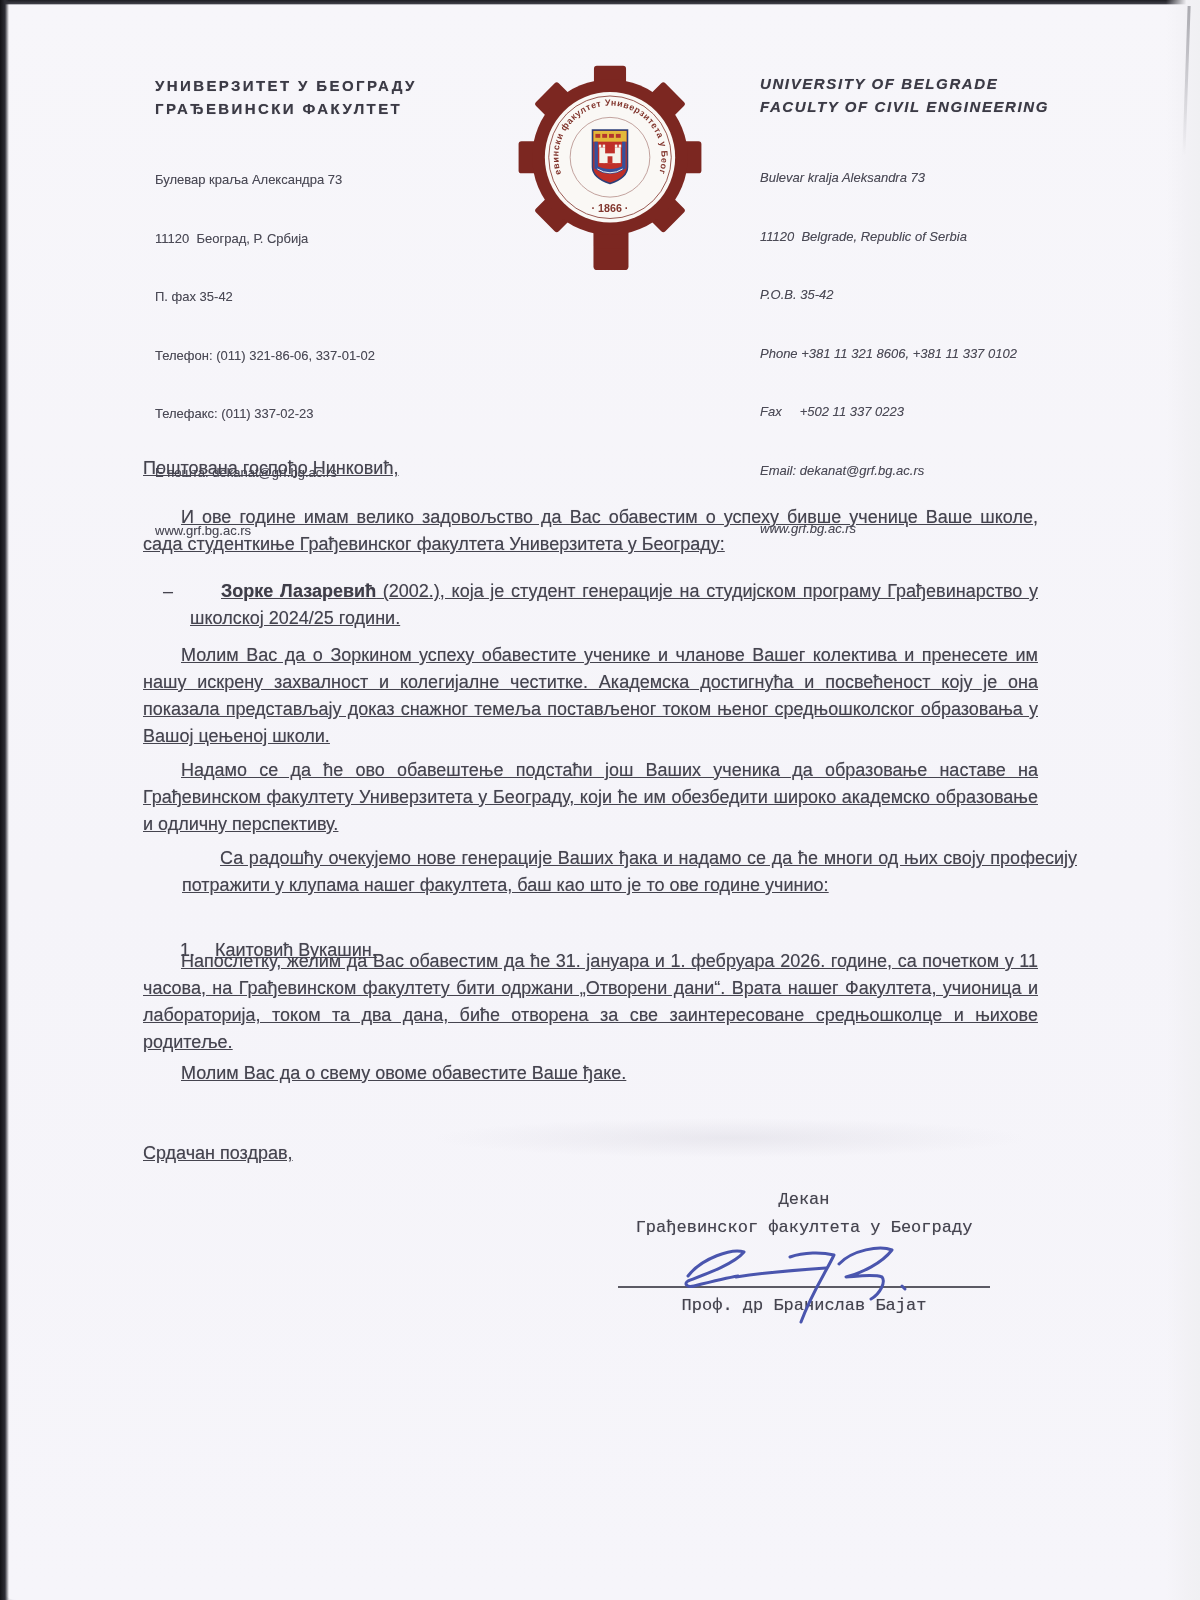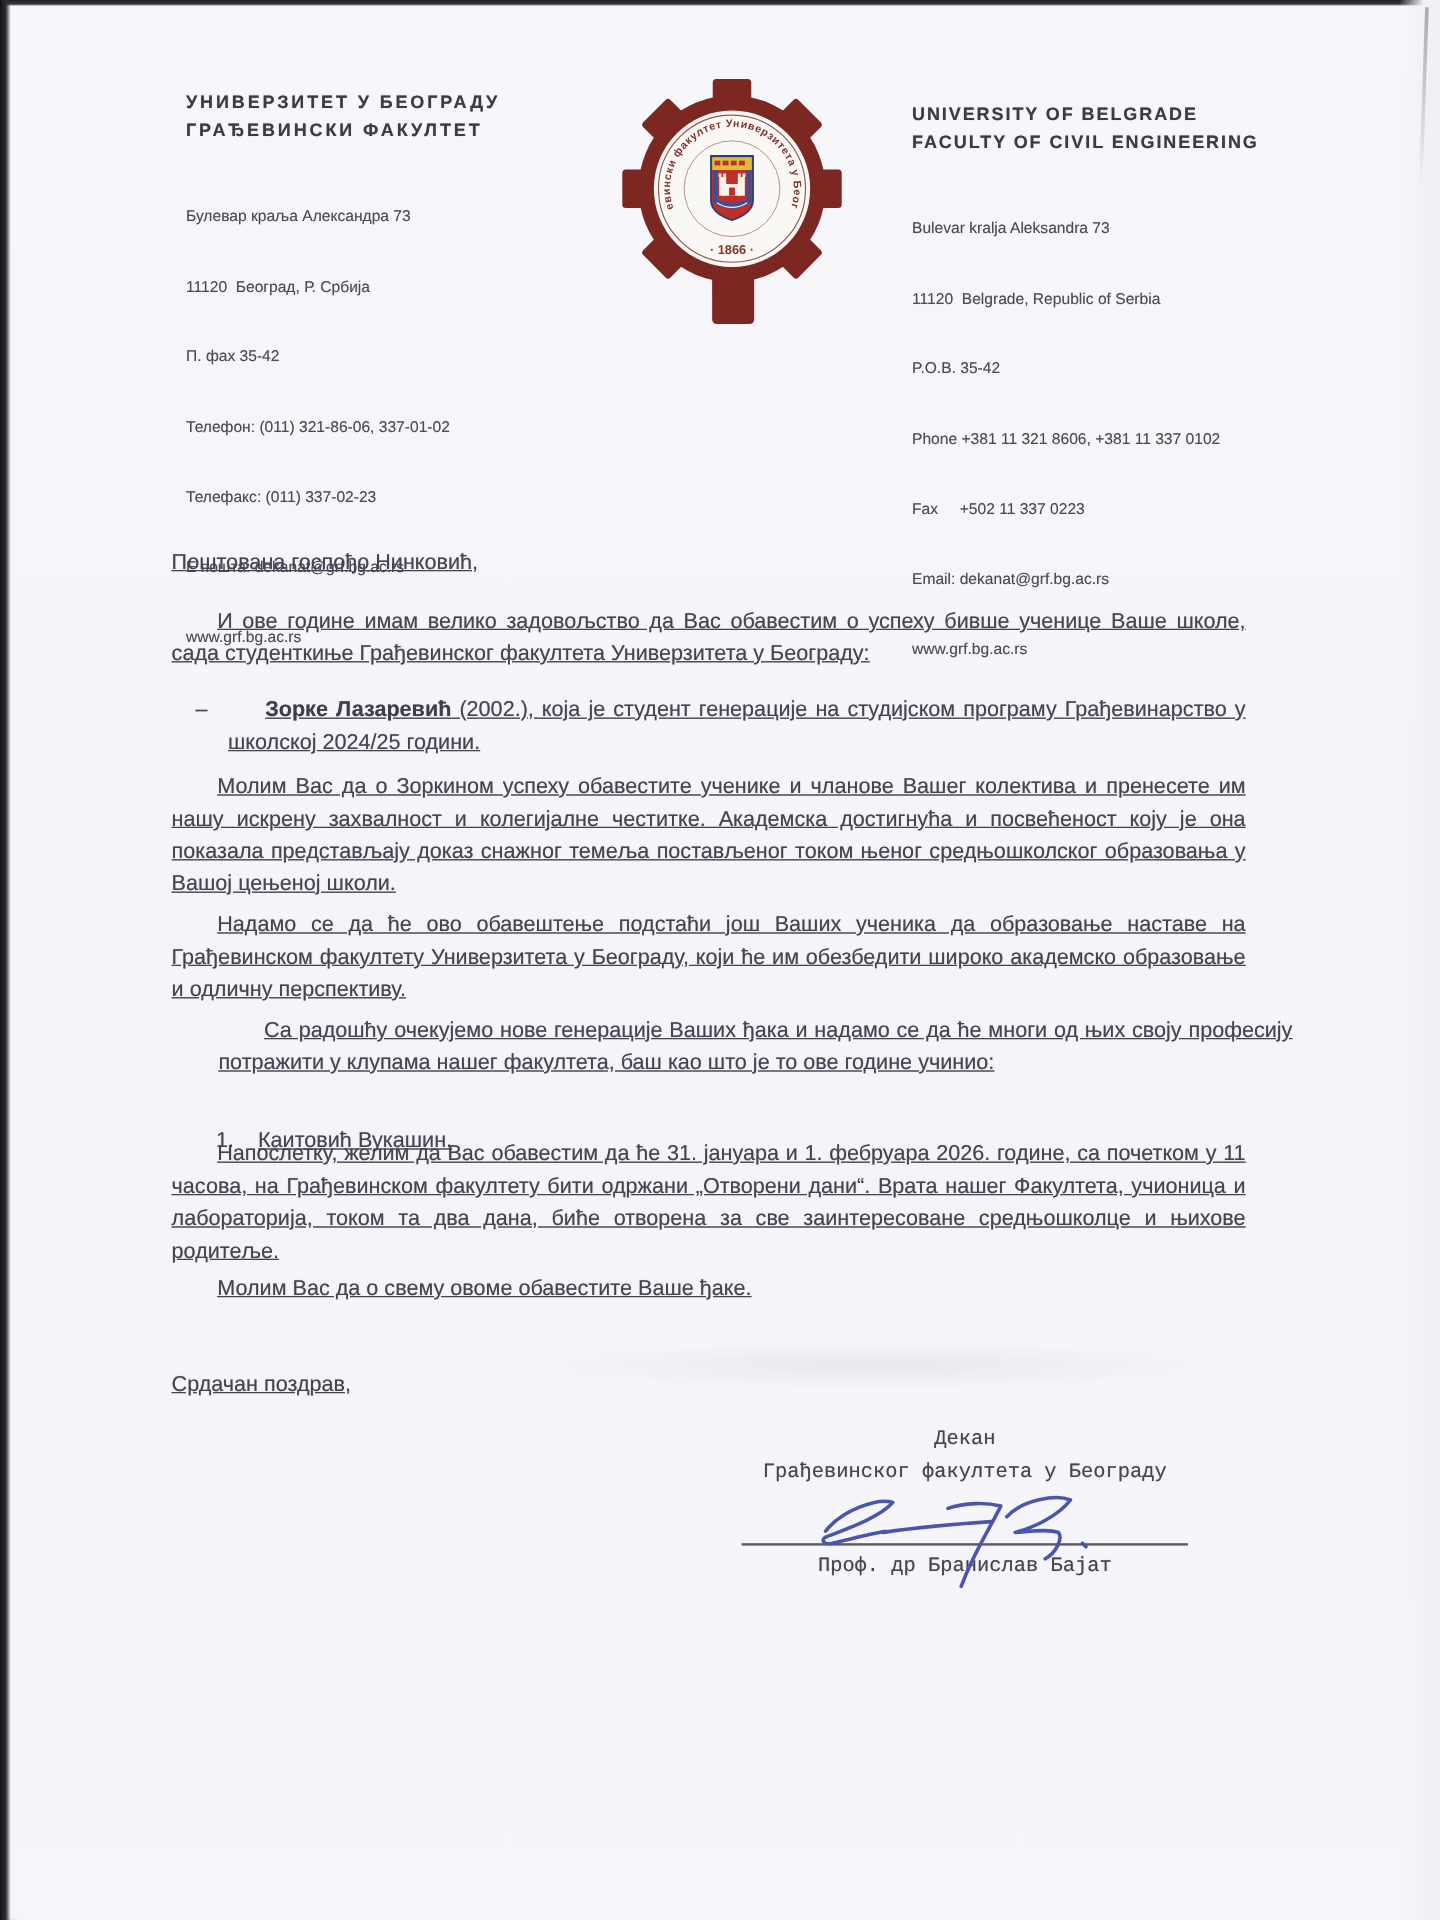--- a/index.html
+++ b/index.html
@@ -19,21 +19,21 @@
     background:linear-gradient(180deg,#1d1d22 0%,#3c3c44 70%,rgba(60,60,68,0) 100%);}
   .edge-left{position:absolute;top:0;left:0;width:9px;height:100%;
     background:linear-gradient(90deg,#121216 0%,#2e2e35 55%,rgba(46,46,53,0) 100%);}
   .edge-right{position:absolute;top:0;right:0;width:34px;height:100%;
     background:linear-gradient(90deg,rgba(240,240,244,0) 0%,#f2f1f5 60%,#f0f0f3 100%);}
   .edge-right-line{position:absolute;top:6px;right:12px;width:3px;height:150px;
     background:linear-gradient(180deg,#6f6f77,rgba(111,111,119,0));opacity:.55;transform:skewX(-2deg);}
 
   
   .hdr-left{position:absolute;left:155px;top:74px;width:330px;}
-  .hdr-right{position:absolute;left:760px;top:84px;width:360px;}
+  .hdr-right{position:absolute;left:760px;top:72px;width:360px;font-style:italic;}
   .hdr-title{font-size:15px;font-weight:bold;color:#3b3a45;letter-spacing:2.4px;
     line-height:23px;text-shadow:0 0 .7px rgba(59,58,69,.55);}
   .hdr-right .hdr-title{letter-spacing:1.6px;}
   .addr{margin-top:11px;font-size:13px;color:#4b4a56;line-height:19.5px;
     white-space:pre-wrap;text-shadow:0 0 .6px rgba(75,74,86,.4);}
 
   
   .seal{position:absolute;left:517px;top:60px;width:186px;height:212px;}
 
   

